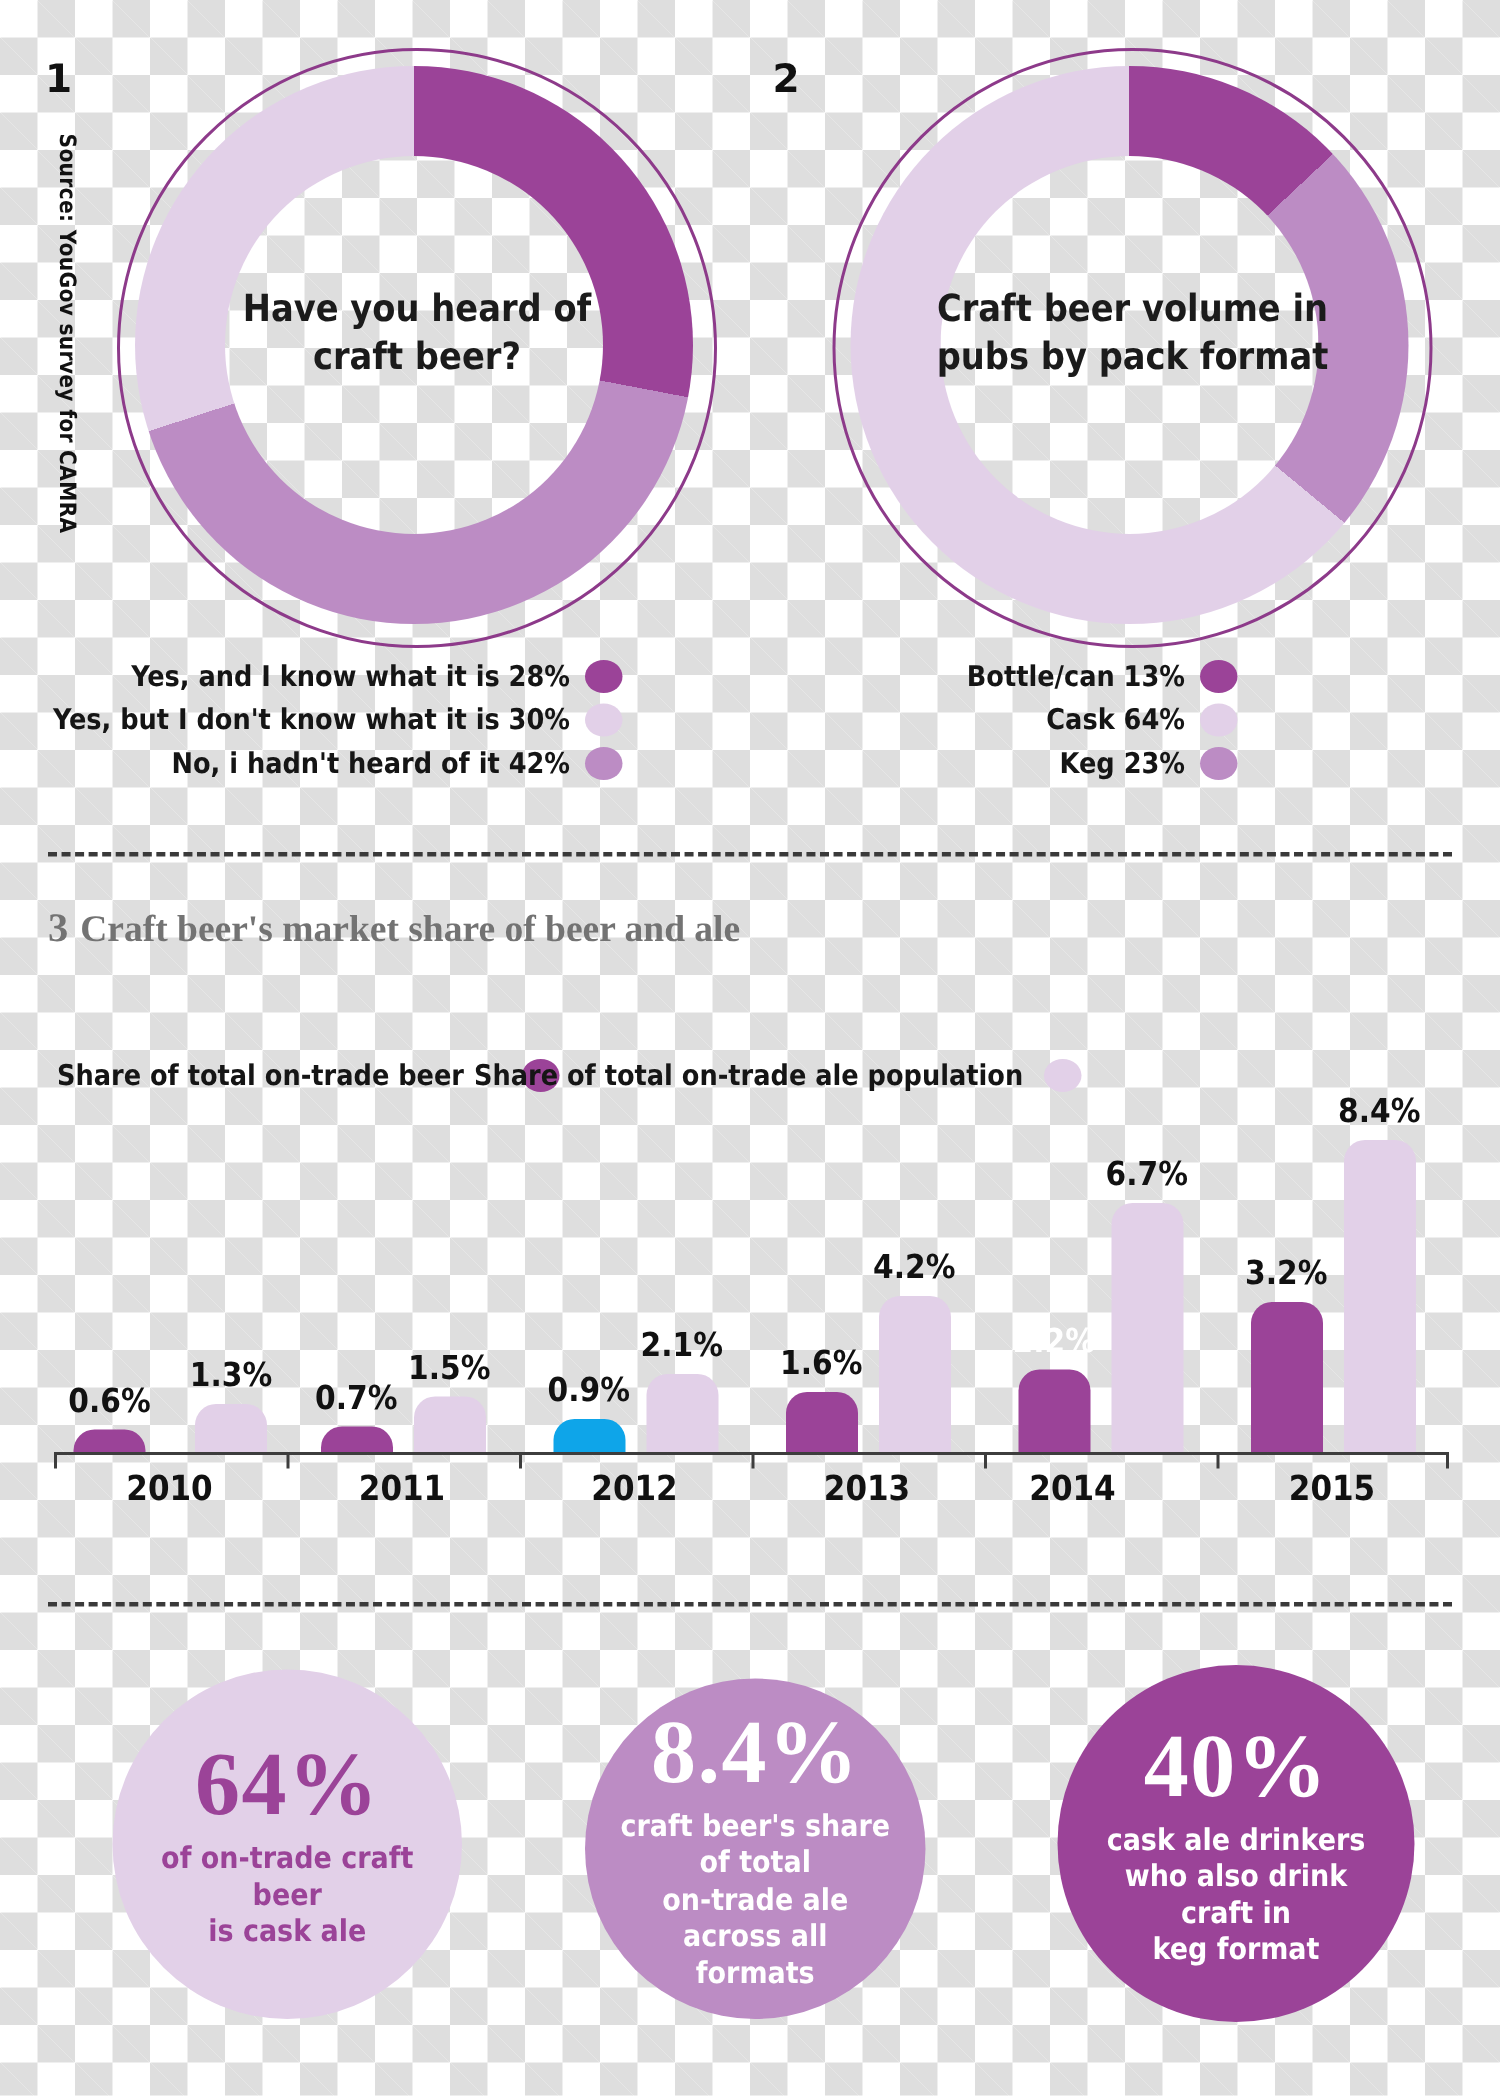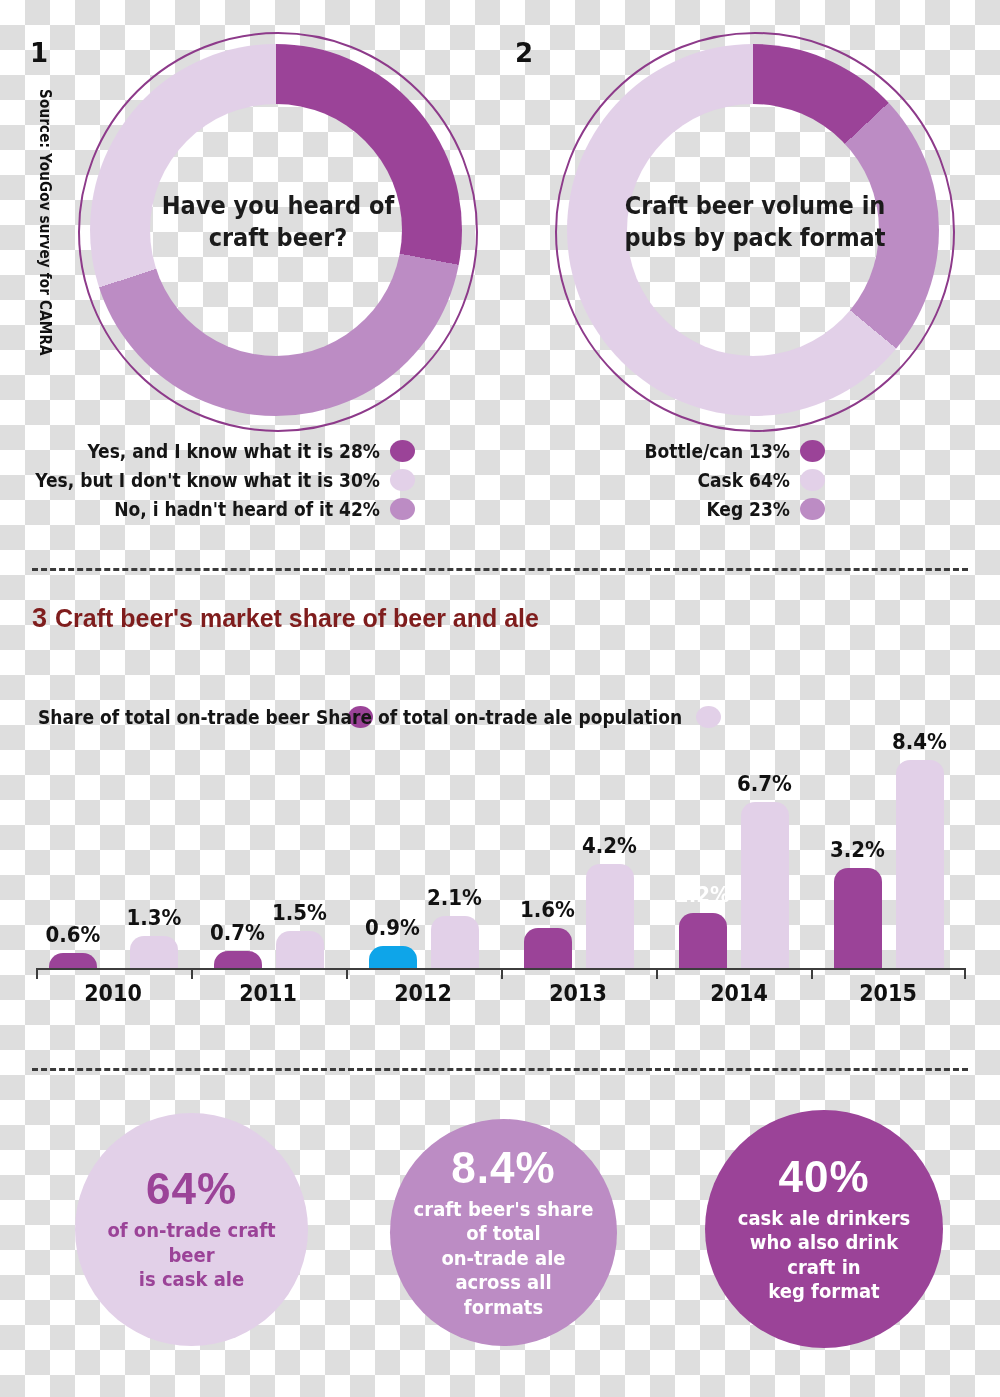--- a/index.html
+++ b/index.html
@@ -72,22 +72,22 @@
 
   
   .divider{
     position:absolute;height:0;left:32px;right:32px;
     border-top:3px dashed #3a3a3a;
   }
 
   
   #sec3-heading{
     position:absolute;left:32px;top:603px;
-    font-family:Liberation Sans, sans-serif;
-    font-weight:bold;font-size:25px;color:#7f1d1d;white-space:nowrap;
+    font-family:Liberation Serif, serif;
+    font-weight:bold;font-size:25px;color:#737373;white-space:nowrap;
   }
   #sec3-heading .idx{font-size:27px;margin-right:8px;}
 
   .bar-legend{position:absolute;display:flex;align-items:center;gap:14px;}
   .bar-legend .t{
     font-family:"DejaVu Sans Condensed","DejaVu Sans",sans-serif;
     font-weight:bold;font-size:19px;color:#151515;white-space:nowrap;
   }
 
   #plot{
@@ -121,22 +121,22 @@
     font-weight:bold;font-size:23px;color:#111;text-align:center;width:120px;
   }
 
   
   .stat-circle{
     position:absolute;border-radius:50%;
     display:flex;flex-direction:column;align-items:center;justify-content:center;
     text-align:center;padding:0 20px;box-sizing:border-box;
   }
   .stat-big{
-    font-family:Liberation Sans, sans-serif;
-    font-weight:bold;font-size:44px;line-height:1;margin-bottom:7px;
+    font-family:Liberation Serif, serif;
+    font-weight:bold;font-size:60px;line-height:1;margin-bottom:7px;
     letter-spacing:1px;
   }
   .stat-sub{
     font-family:"DejaVu Sans Condensed","DejaVu Sans",sans-serif;
     font-weight:bold;font-size:20px;line-height:1.22;
   }
 </style>
 </head>
 <body>
 
@@ -279,21 +279,21 @@
   <span class="tick" style="left:465px;"></span>
   <span class="tick" style="left:620px;"></span>
   <span class="tick" style="left:775px;"></span>
   <span class="tick" style="left:928px;"></span>
 </div>
 
 <span class="xlab" style="left:53px;">2010</span>
 <span class="xlab" style="left:208px;">2011</span>
 <span class="xlab" style="left:363px;">2012</span>
 <span class="xlab" style="left:518px;">2013</span>
-<span class="xlab" style="left:679px;text-align:center;">2014</span>
+<span class="xlab" style="left:655px;text-align:center;">2014</span>
 <span class="xlab" style="left:828px;">2015</span>
 
 <div class="divider" style="top:1068px;"></div>
 
 <div class="stat-circle" id="stat0" style="left: 75px; top: 1113px; width: 233px; height: 233px; background: rgb(226, 208, 232); color: rgb(155, 67, 152);">
   <div class="stat-big">64%</div>
   <div class="stat-sub">of on-trade craft beer</div>
   <div class="stat-sub">is cask ale</div>
 </div>
 

